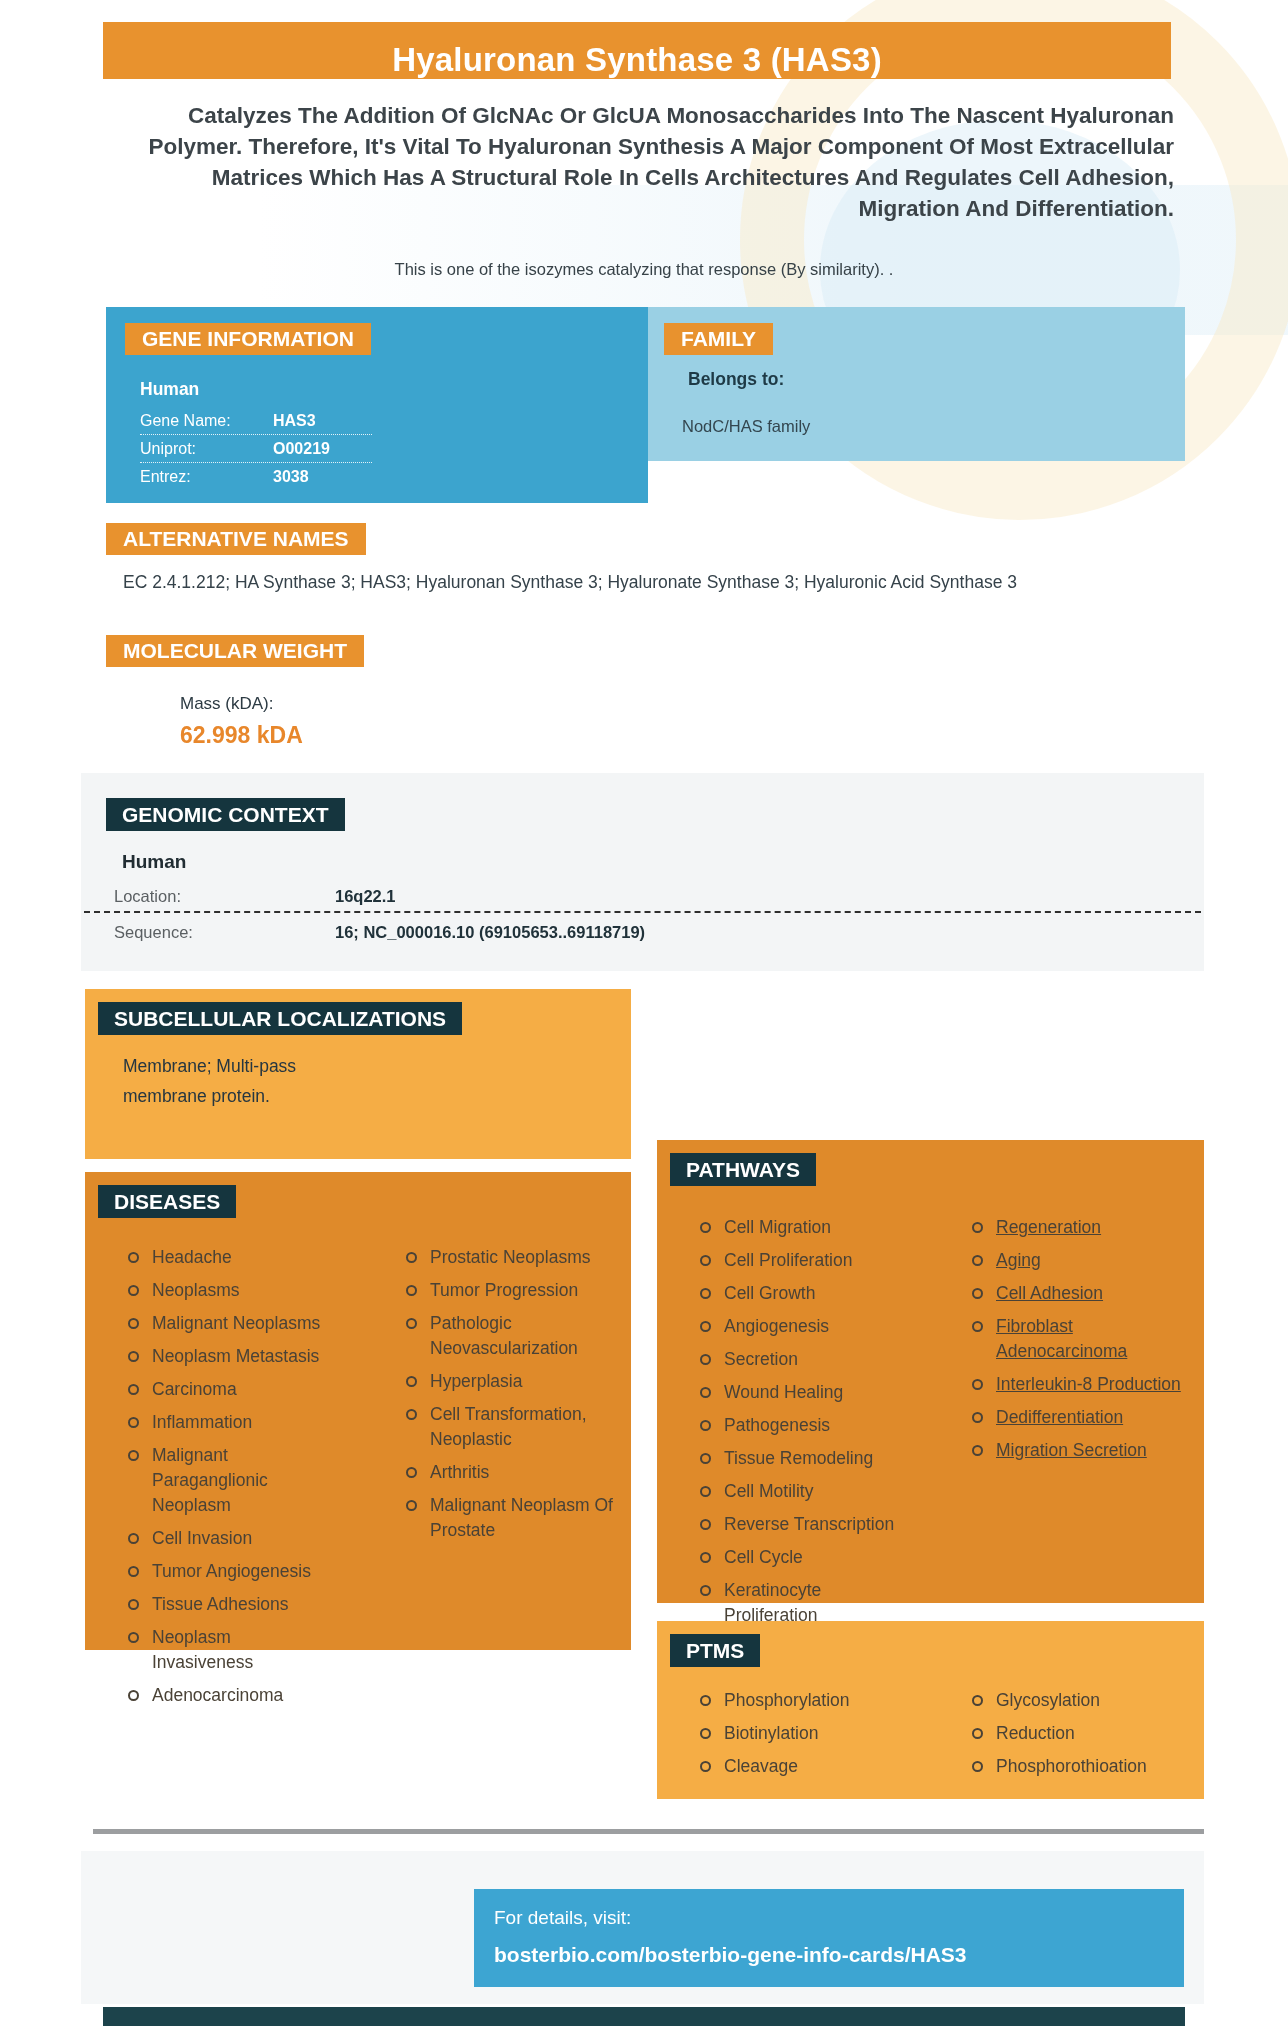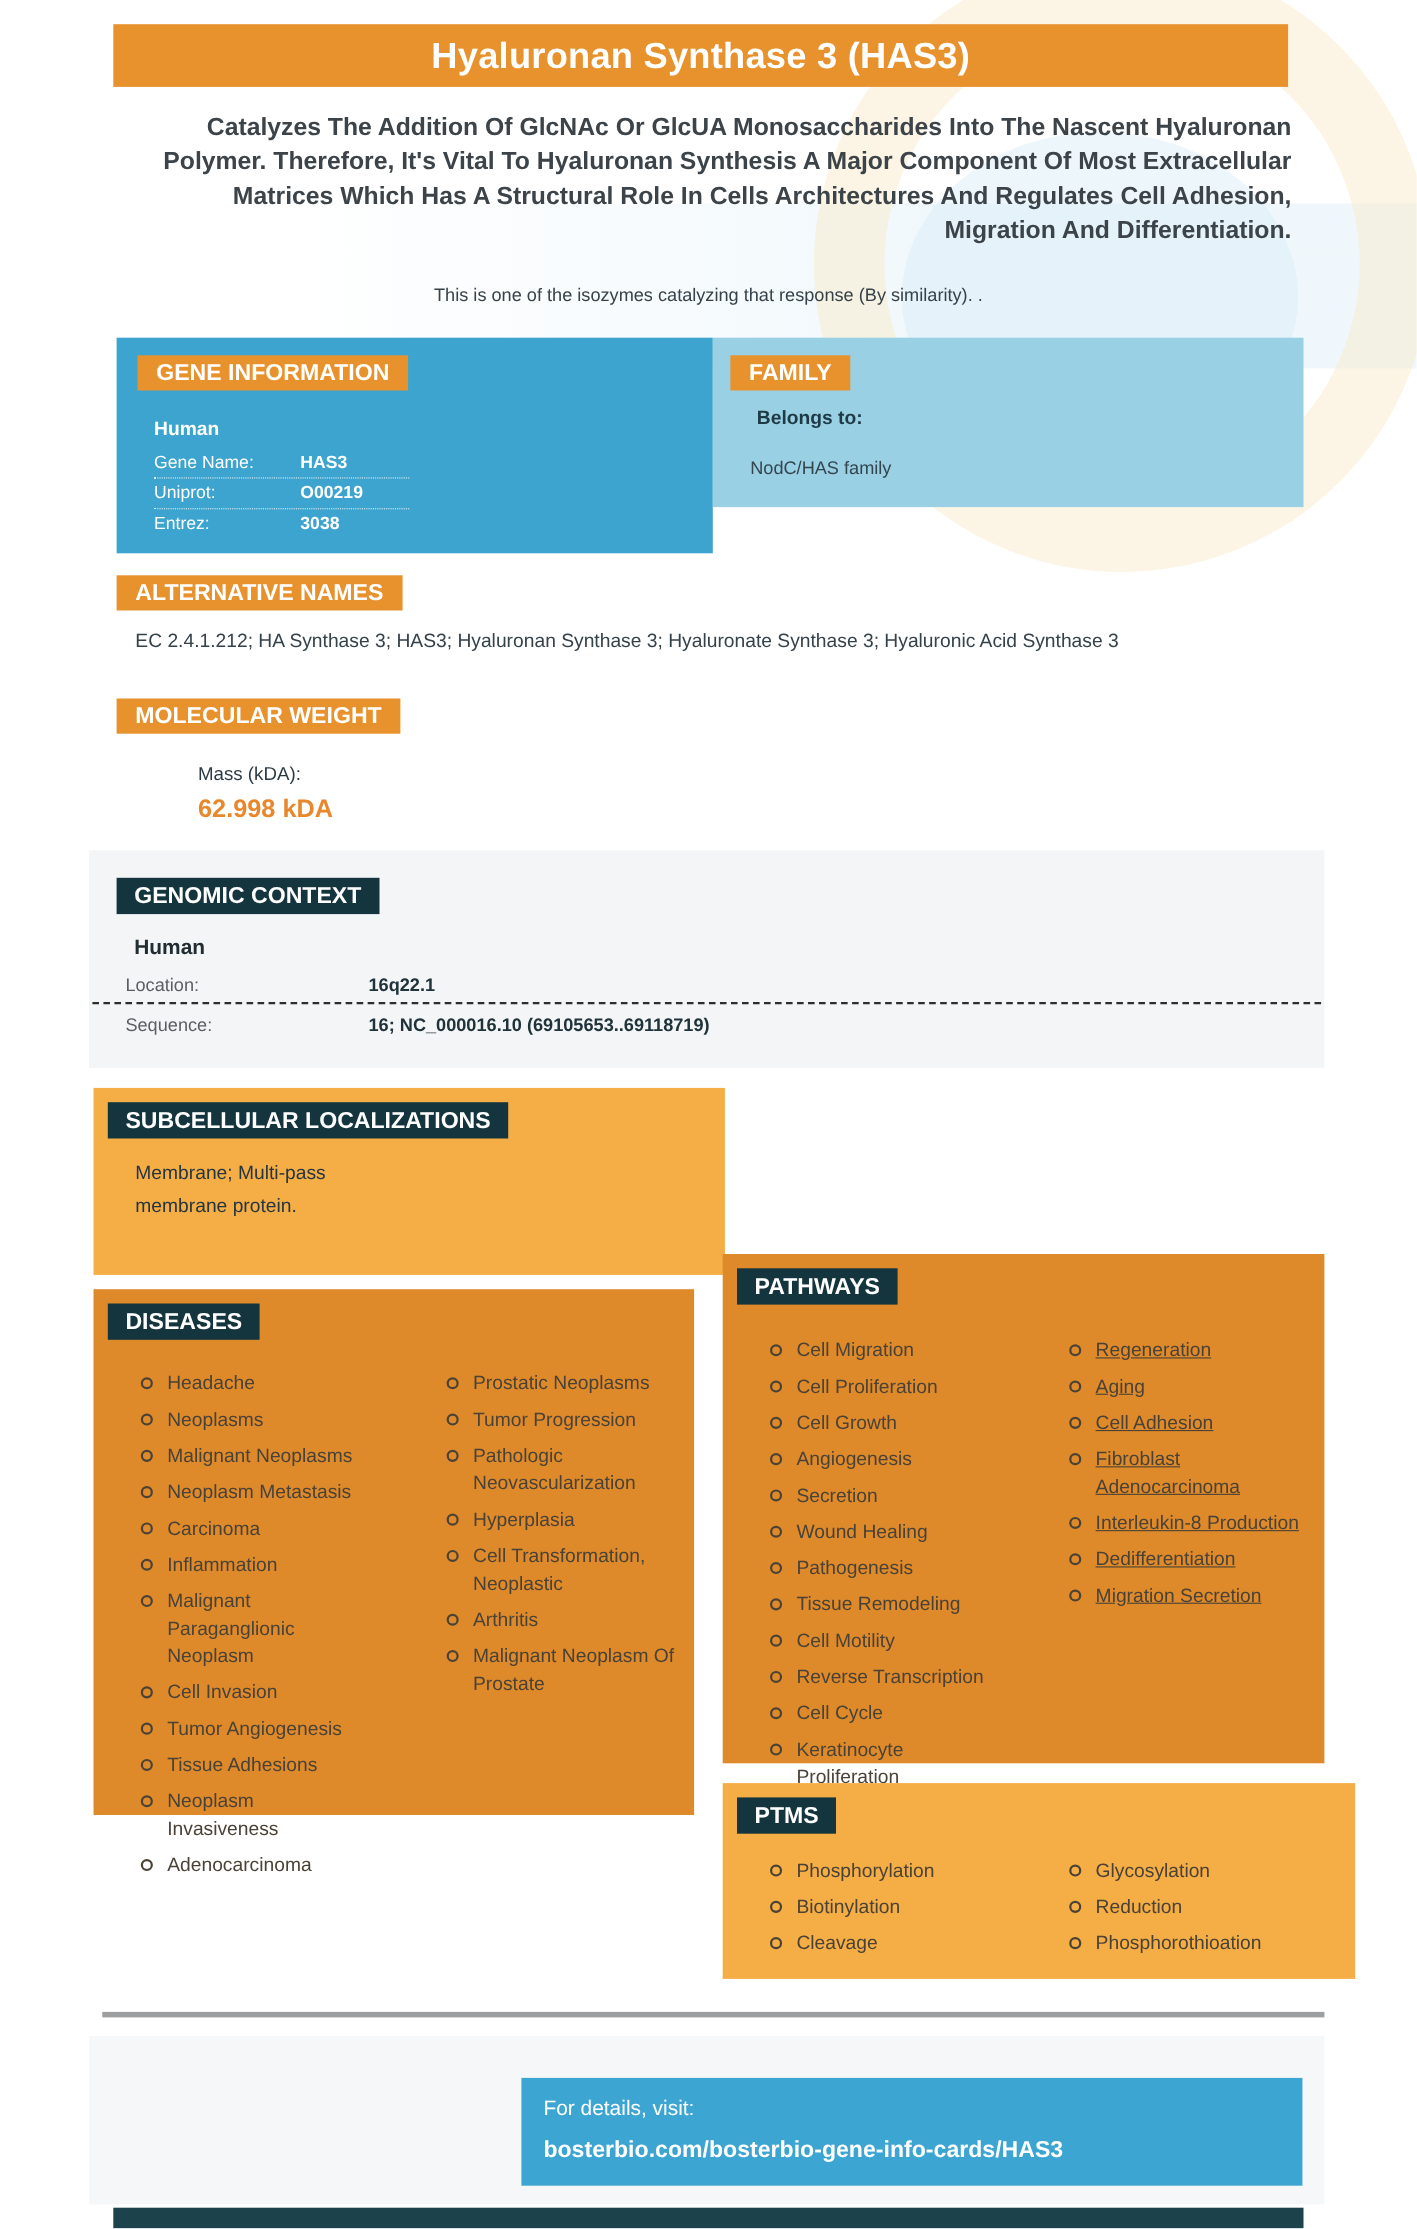--- a/index.html
+++ b/index.html
@@ -11,21 +11,21 @@
         background:linear-gradient(90deg,rgba(240,248,252,0) 20%,rgba(233,244,250,.7) 70%);z-index:0;}
   #wm-ring{position:absolute;left:740px;top:-40px;width:560px;height:560px;border-radius:50%;
            border:64px solid rgba(248,233,198,.45);box-sizing:border-box;z-index:0;}
   #wm-blob{position:absolute;left:820px;top:120px;width:360px;height:300px;border-radius:50%;
            background:rgba(214,236,247,.45);z-index:0;}
 
   .z{position:absolute;z-index:1;}
 
   
   #banner{left:103px;top:22px;width:1068px;height:57px;background:#E8922E;
-          display:flex;align-items:center;justify-content:center;}
+          display:flex;align-items:flex-end;justify-content:center;}
   #banner h1{margin:0;color:#ffffff;font-size:33px;font-weight:bold;letter-spacing:.2px;}
 
   
   #desc{left:114px;top:100px;width:1060px;text-align:right;color:#3C4449;
         font-size:22.5px;font-weight:bold;line-height:31px;}
   #subtitle{left:0;top:260px;width:1288px;text-align:center;color:#374248;font-size:16.5px;}
 
   
   .orange-tag{display:inline-block;background:#E8922E;color:#ffffff;font-weight:bold;
               font-size:21px;line-height:32px;padding:0 17px;}
@@ -64,21 +64,21 @@
   #genomic-species{position:absolute;left:41px;top:78px;color:#212D33;font-weight:bold;font-size:19px;}
   .gc-row{position:absolute;left:0;width:1123px;font-size:16.5px;color:#5A5F62;}
   #gc-row-location{top:114px;}
   #gc-row-sequence{top:150px;}
   .gc-label{position:absolute;left:33px;}
   .gc-value{position:absolute;left:254px;color:#20323A;font-weight:bold;}
   #gc-dash{position:absolute;left:3px;top:138px;width:1117px;border-bottom:2px dashed #2E2E2E;}
 
   
   .list-panel{color:#4A4236;}
-  .light-orange{background:#F5AD45;padding-left:28px;}
+  .light-orange{background:#F5AD45;}
   .dark-orange{background:#DF8A2A;}
   .list-panel .navy-tag{position:absolute;left:13px;top:13px;}
   ul.blist{list-style:none;margin:0;padding:0;position:absolute;font-size:17.5px;line-height:25px;}
   ul.blist li{position:relative;padding-left:27px;margin-bottom:8px;}
   ul.blist li::before{content:"";position:absolute;left:3px;top:7px;width:7px;height:7px;
                       border:2px solid #4A4236;border-radius:50%;}
 
   
   #subcell-panel{left:85px;top:989px;width:546px;height:170px;}
   #subcell-text{position:absolute;left:38px;top:62px;width:210px;color:#263640;

